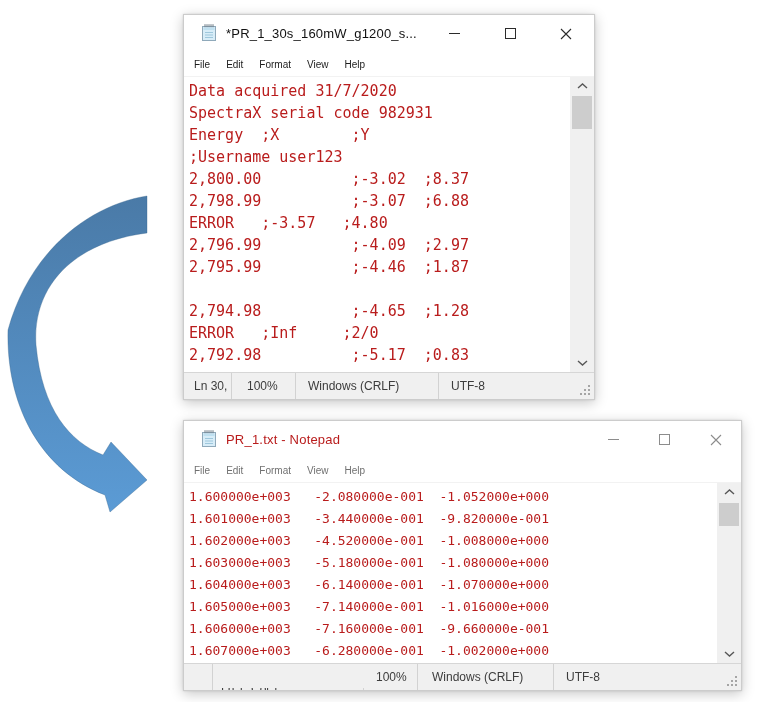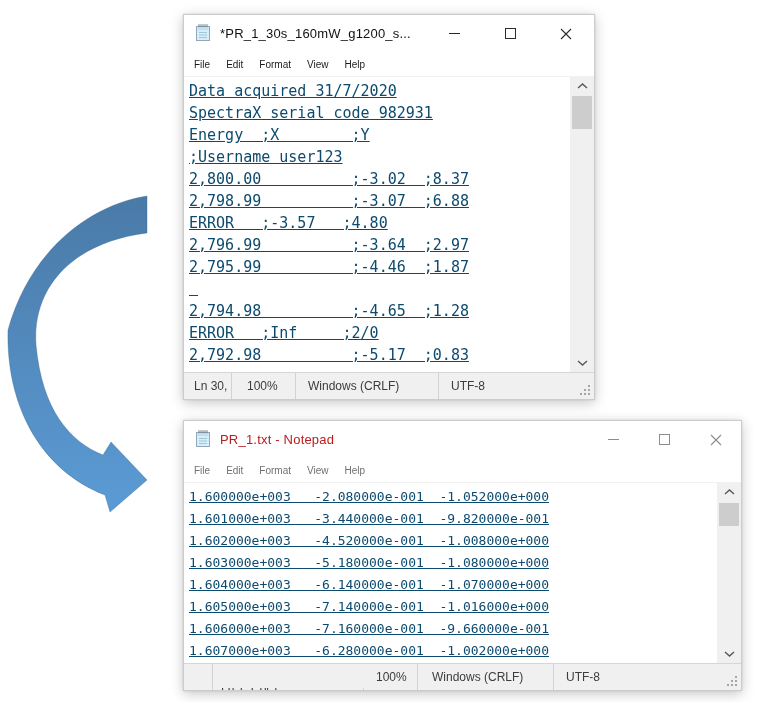--- a/index.html
+++ b/index.html
@@ -8,36 +8,36 @@
     font-family:"Liberation Sans", sans-serif; overflow:hidden;
   }
   .window {
     position:absolute; background:#fff; box-sizing:border-box;
     border:1px solid #cccccc; box-shadow:0 3px 12px rgba(0,0,0,0.22), 0 0 2px rgba(0,0,0,0.12);
     display:flex; flex-direction:column;
   }
   #win1 { left:183px; top:14px;  width:412px; height:386px; }
   #win2 { left:183px; top:420px; width:559px; height:271px; }
 
-  .titlebar { height:37px; flex:0 0 37px; display:flex; align-items:center; padding-left:10px; background:#fff; }
+  .titlebar { height:37px; flex:0 0 37px; display:flex; align-items:center; padding-left:16px; background:#fff; }
   .appicon { margin-top:-2px; flex:0 0 auto; }
   .title { font-size:13px; color:#111; margin-left:8px; white-space:nowrap; overflow:hidden; letter-spacing:0.2px; }
   #win2 .title { color:#b91c1c; }
   .winbtns { margin-left:auto; display:flex; height:100%; }
   .wbtn { width:56px; display:flex; align-items:center; justify-content:center; color:#2b2b2b; }
   #win2 .wbtn { width:51px; color:#8c8c8c; }
   .minglyph { width:11px; height:1px; background:currentColor; }
 
   .menubar { height:24px; flex:0 0 24px; display:flex; align-items:center; padding-left:2px; border-bottom:1px solid #f2f2f2; }
   .menu-item { font-size:10px; padding:0 8px; color:#1c1c1c; }
   #win2 .menu-item { color:#707070; }
 
   .content { flex:1 1 auto; position:relative; overflow:hidden; }
   .textarea { position:absolute; left:0; top:0; bottom:0; right:24px; overflow:hidden; padding:3px 0 0 5px; cursor:text; }
-  .line { font-family:"DejaVu Sans Mono","Liberation Mono",monospace; white-space:pre; line-height:22px; color:#0c4a6e;text-decoration:underline; }
+  .line { font-family:"DejaVu Sans Mono","Liberation Mono",monospace; white-space:pre; line-height:22px; color:#b91c1c; }
   #win1 .line { font-size:15px; }
   #win2 .line { font-size:13px; }
 
   .vscroll { position:absolute; top:0; right:0; bottom:0; width:24px; background:#f0f0f0; }
   .sbtn { position:absolute; left:0; right:0; height:18px; display:flex; align-items:center; justify-content:center; color:#575757; }
   .sbtn.up { top:0; } .sbtn.down { bottom:0; }
   .thumb { position:absolute; left:2px; right:2px; background:#cdcdcd; }
   #win1 .thumb { top:19px; height:33px; }
   #win2 .thumb { top:20px; height:23px; }
 
@@ -112,21 +112,21 @@
     </div>
   <div class="content">
     <div class="textarea">
         <div class="line">Data acquired 31/7/2020</div>
         <div class="line">SpectraX serial code 982931</div>
         <div class="line">Energy  ;X        ;Y</div>
         <div class="line">;Username user123</div>
         <div class="line">2,800.00          ;-3.02  ;8.37</div>
         <div class="line">2,798.99          ;-3.07  ;6.88</div>
         <div class="line">ERROR   ;-3.57   ;4.80</div>
-        <div class="line">2,796.99          ;-3.64  ;2.97</div>
+        <div class="line">2,796.99          ;-4.09  ;2.97</div>
         <div class="line">2,795.99          ;-4.46  ;1.87</div>
         <div class="line">&nbsp;</div>
         <div class="line">2,794.98          ;-4.65  ;1.28</div>
         <div class="line">ERROR   ;Inf     ;2/0</div>
         <div class="line">2,792.98          ;-5.17  ;0.83</div>
       </div>
     <div class="vscroll">
       <div class="sbtn up">
         <svg width="11" height="6" viewBox="0 0 11 6">
             <path d="M1 5 L5.5 1 L10 5" fill="none" stroke="currentColor" stroke-width="1.4"></path>

